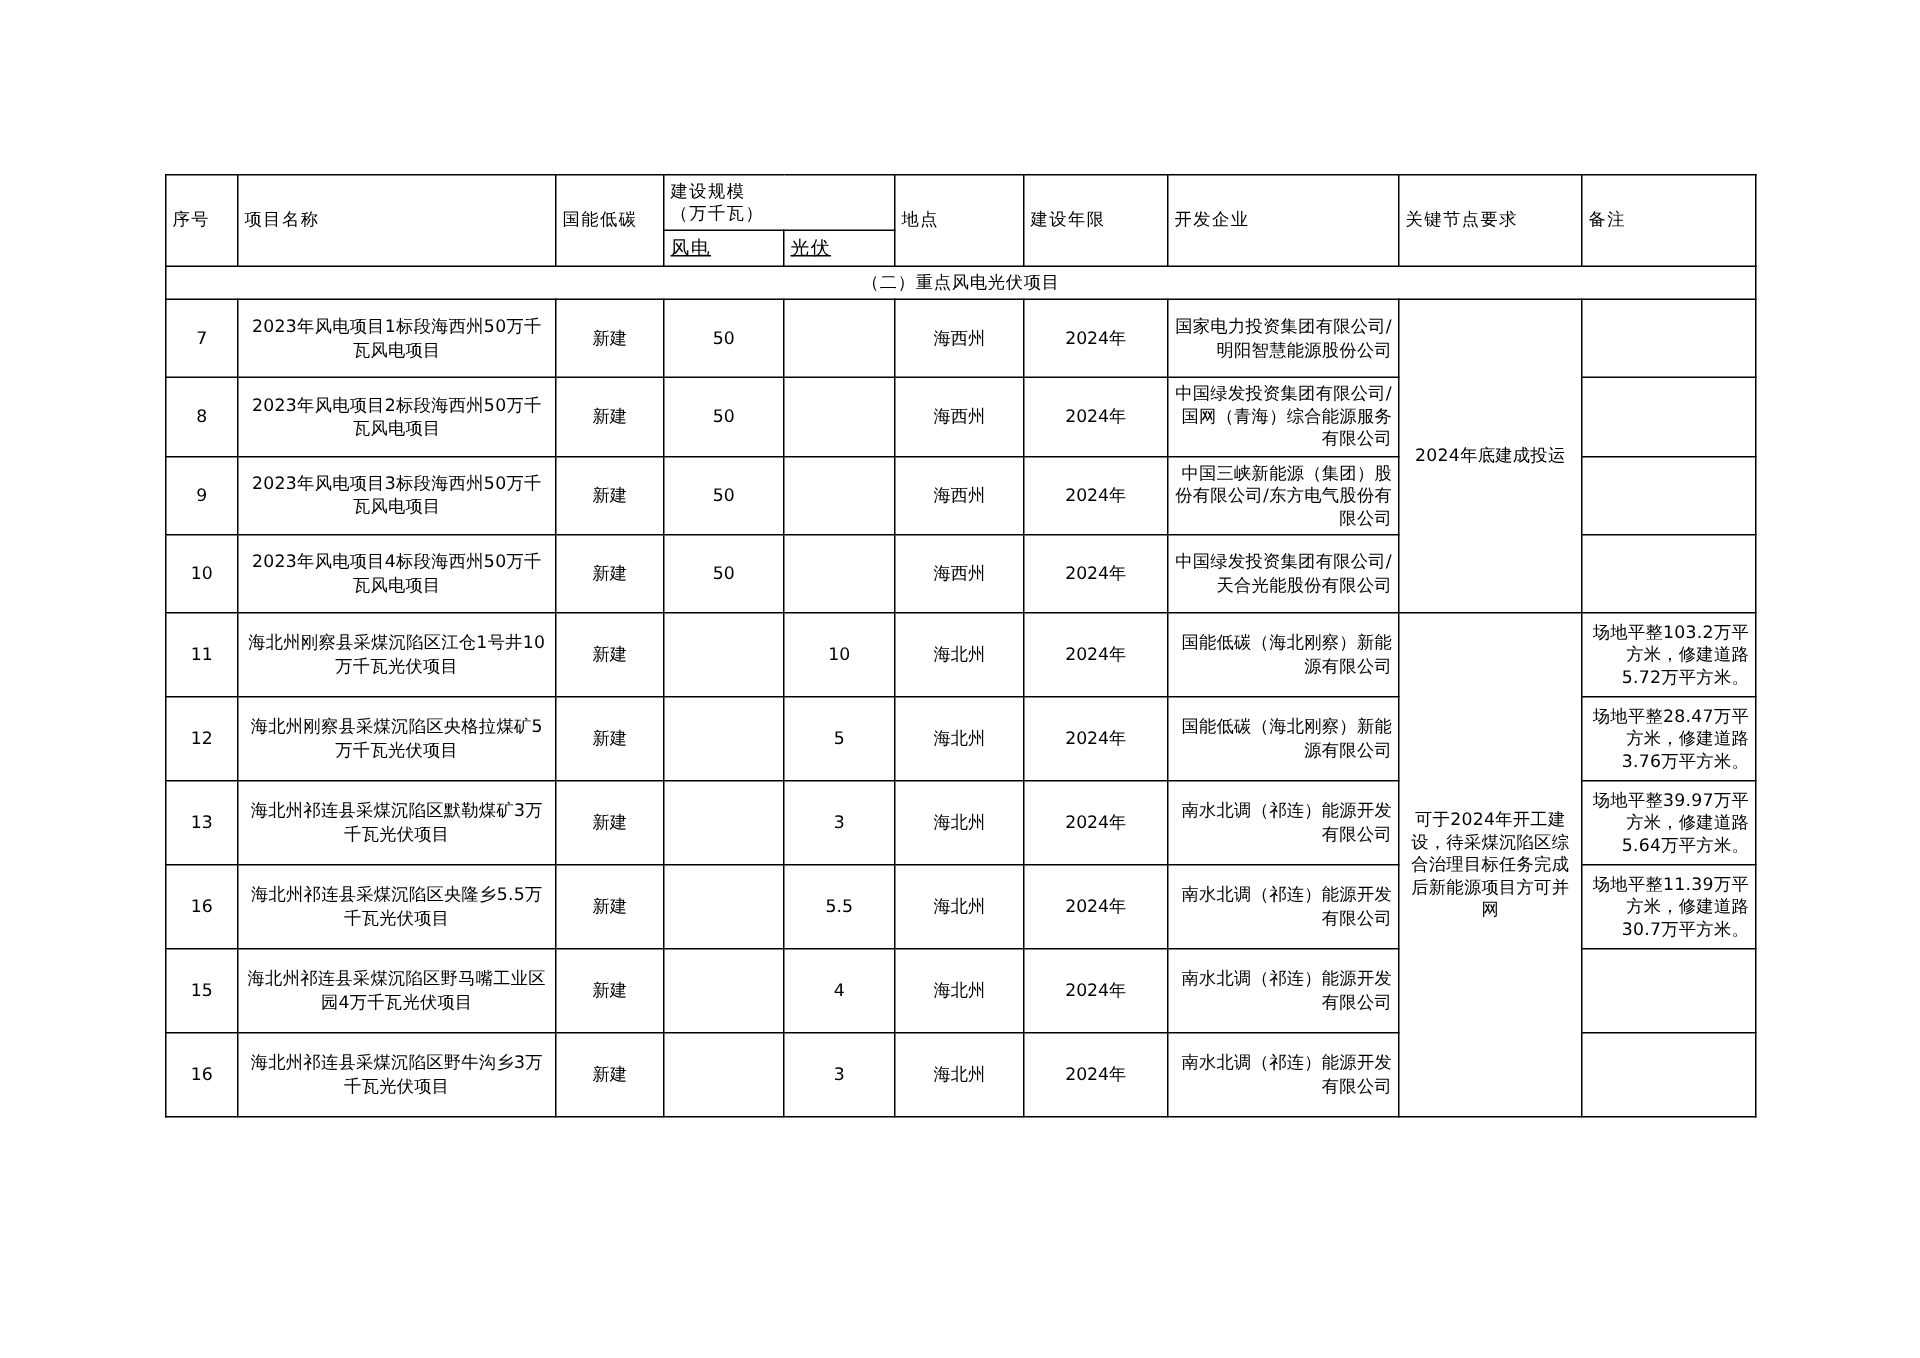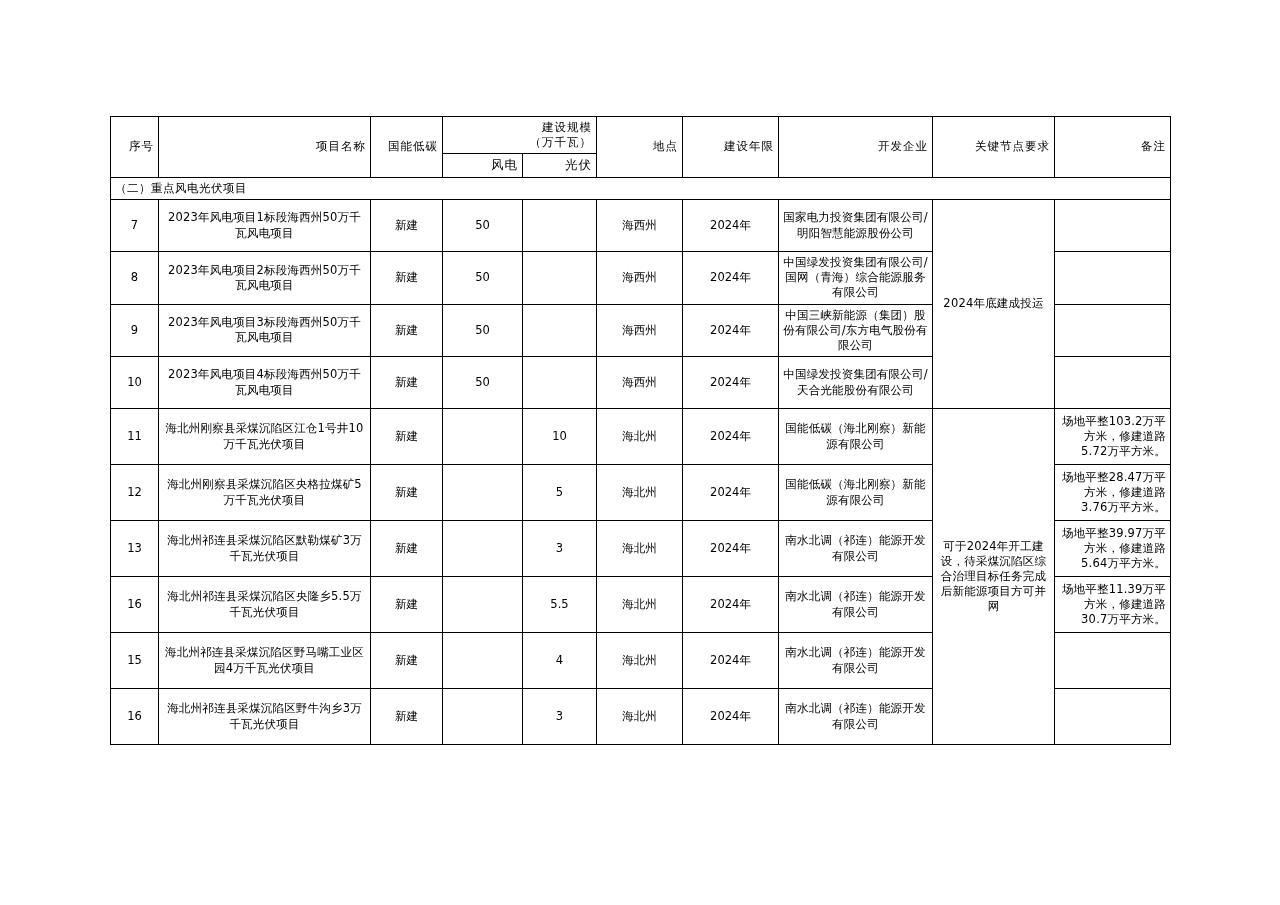--- a/index.html
+++ b/index.html
@@ -34,43 +34,44 @@
   }
   table.doc td, table.doc th {
     border: 1px solid #000000;
     padding: 3px 4px;
     vertical-align: middle;
     font-weight: normal;
     font-size: 11.5px;
     line-height: 1.32;
   }
   .hdr td {
-    text-align: right;
+    text-align: left;
     font-size: 13px;
     letter-spacing: 1px;
   }
   .hdr .sub td {
     font-size: 12.5px;
+    text-decoration: underline;
   }
   .sec-row td {
-    text-align: left;
+    text-align: center;
     font-size: 13.5px;
     padding: 10px 10px;
     letter-spacing: 0.5px;
   }
   .c { text-align: center; }
   .l { text-align: left; }
   .num { text-align: center; font-size: 11.5px; }
   .name {
     text-align: center;
     padding-left: 6px;
     letter-spacing: 0.2px;
   }
   .firm {
-    text-align: center;
+    text-align: right;
     padding-left: 6px;
     letter-spacing: 0.2px;
   }
   .note {
     text-align: right;
     padding-left: 6px;
     letter-spacing: 0.2px;
   }
   .key {
     text-align: center;

